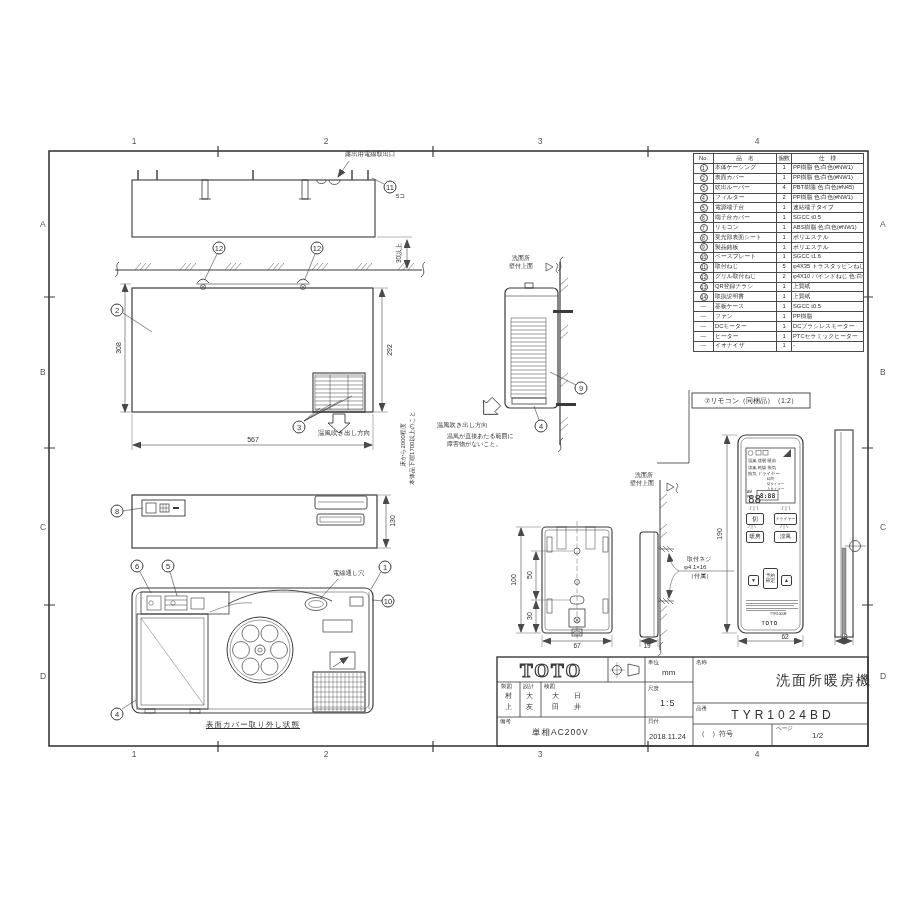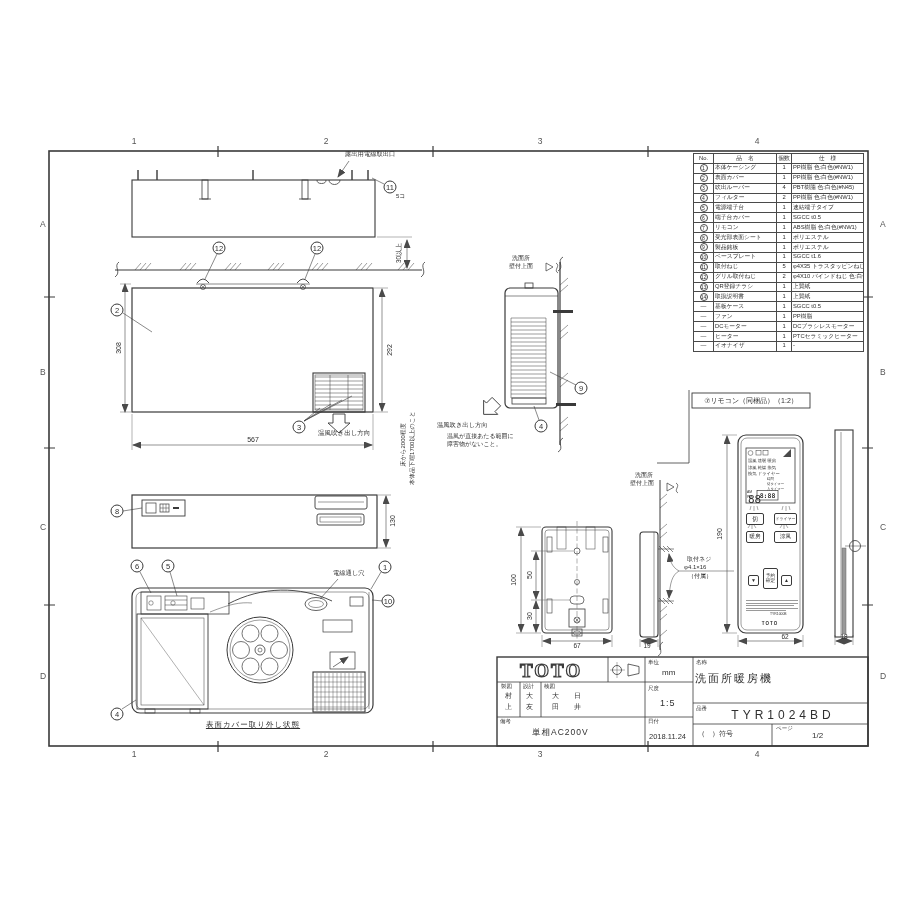--- a/index.html
+++ b/index.html
@@ -476,21 +476,21 @@
 <div class="finebar" style="left:746px;top:605px;width:48px;"></div>
 <div class="finebar" style="left:746px;top:607.5px;width:52px;"></div>
 <div class="finebar" style="left:746px;top:610px;width:40px;"></div>
 <span class="t" style="left:770px;top:613px;font-size:3.4px;">TYR1000B</span>
 <span class="t c" style="left:770px;top:622px;font-size:4.5px;font-weight:bold;letter-spacing:1px;">TOTO</span>
 
 <span class="logoTB" style="left:520px;top:660px;">TOTO</span>
 <span class="t" style="left:648px;top:660px;font-size:5.5px;">単位</span>
 <span class="t" style="left:662px;top:669px;font-size:8px;">mm</span>
 <span class="t" style="left:696px;top:660px;font-size:5.5px;">名称</span>
-<span class="t c" style="left:734px;top:673px;font-size:11px;letter-spacing:2px;">洗面所暖房機</span>
+<span class="t c" style="left:824px;top:673px;font-size:14px;letter-spacing:2px;">洗面所暖房機</span>
 <span class="t" style="left:648px;top:686px;font-size:5.5px;">尺度</span>
 <span class="t" style="left:660px;top:699px;font-size:9px;letter-spacing:1px;">1:5</span>
 <span class="t" style="left:696px;top:706px;font-size:5.5px;">品番</span>
 <span class="t c" style="left:783px;top:709px;font-size:12px;letter-spacing:4px;">TYR1024BD</span>
 <span class="t" style="left:500px;top:719px;font-size:5.5px;">備考</span>
 <span class="t" style="left:532px;top:728px;font-size:8.5px;letter-spacing:1px;">単相AC200V</span>
 <span class="t" style="left:648px;top:719px;font-size:5.5px;">日付</span>
 <span class="t" style="left:649px;top:733px;font-size:7.5px;">2018.11.24</span>
 <span class="t" style="left:698px;top:730px;font-size:7px;">（　）符号</span>
 <span class="t" style="left:776px;top:726px;font-size:5.5px;">ページ</span>

